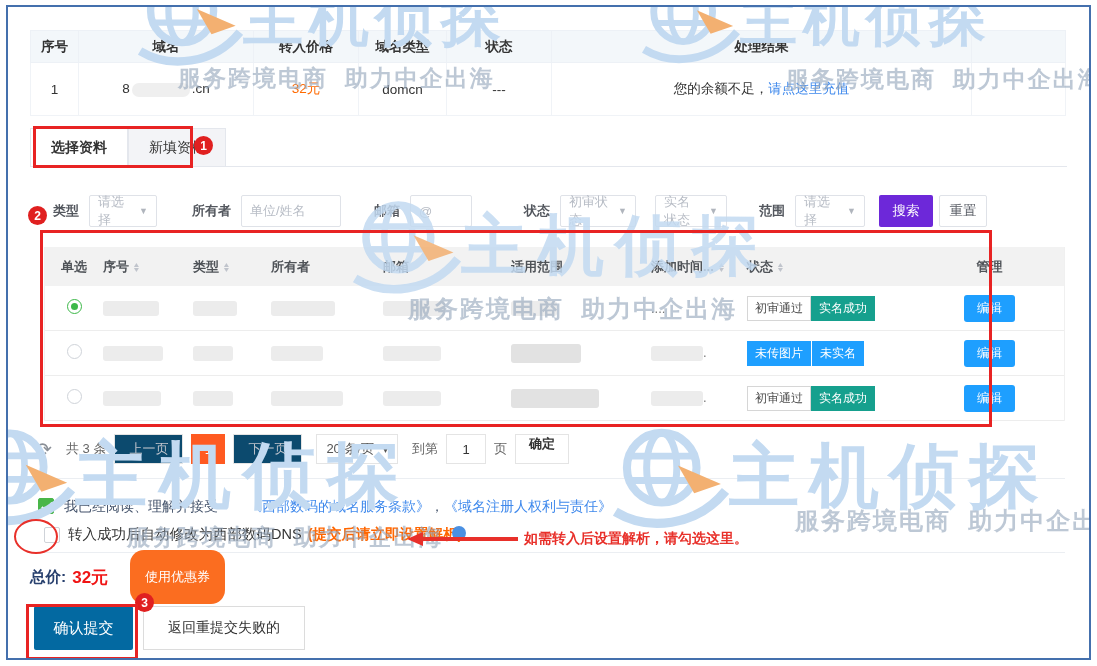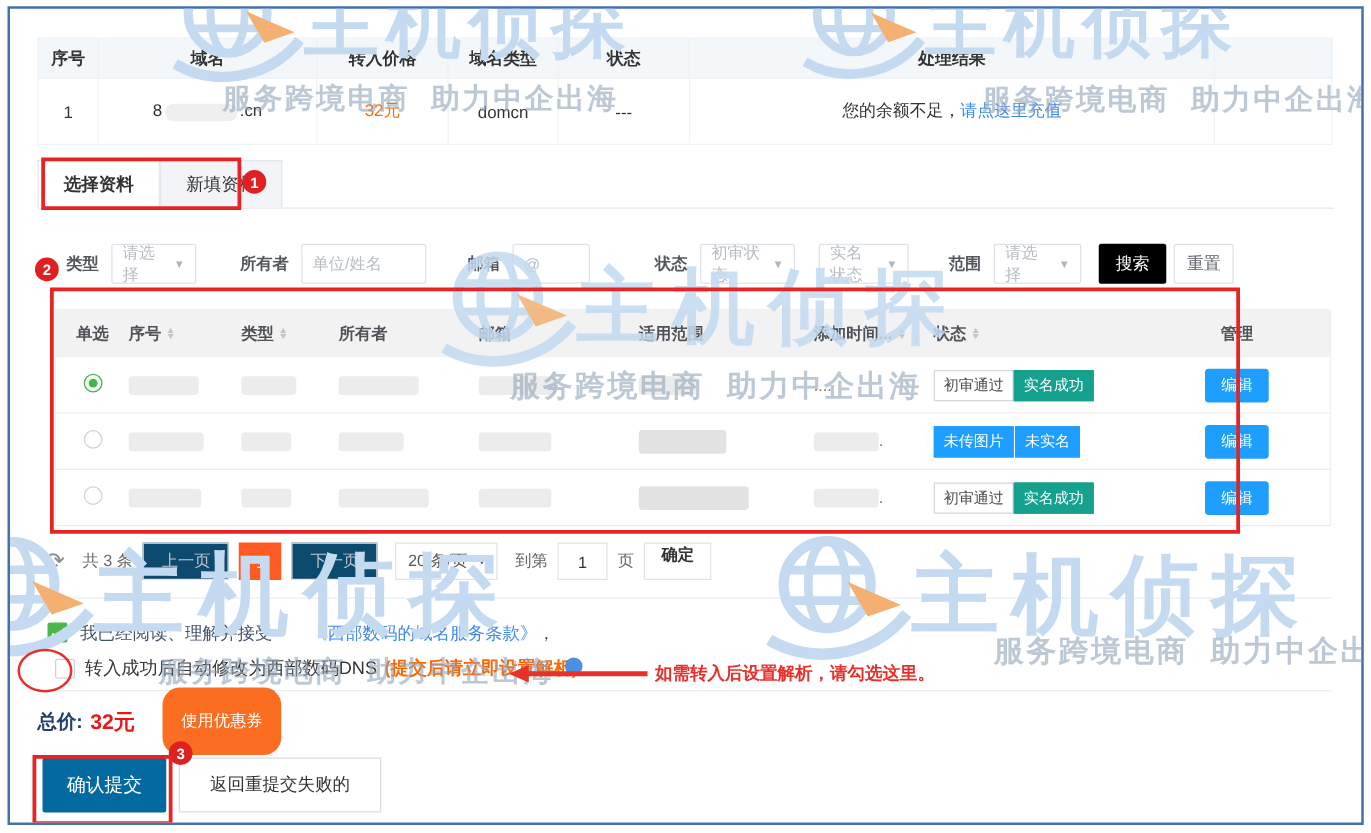--- a/index.html
+++ b/index.html
@@ -23,21 +23,21 @@
     border:1px solid #e4e7ed; border-bottom:none; background:#f3f4f7; cursor:pointer; }
   .tab.active { background:#fff; font-weight:bold; position:relative; z-index:2; }
 
   
   .filters { display:flex; align-items:center; margin-top:28px; height:32px; font-size:13px; color:#53575e; }
   .flabel { font-weight:bold; margin-right:10px; white-space:nowrap; }
   .fake-select,.fake-input { height:32px; border:1px solid #dfe2e8; border-radius:2px;
     display:flex; align-items:center; padding:0 8px; color:#b7bcc5; font-size:13px; background:#fff; }
   .fake-select .caret { margin-left:auto; font-size:9px; color:#b0b5bd; padding-left:8px; }
   .btn { border:none; border-radius:2px; height:32px; font-size:13.5px; cursor:pointer; }
-  .btn-blue { background:#000000; color:#fff;font-family:Liberation Serif, serif; }
+  .btn-blue { background:#6d28d9; color:#fff;font-family:Liberation Serif, serif; }
   .btn-plain { background:#fff; border:1px solid #dfe2e8; color:#5a5e66; }
 
   
   .mtable { margin:20px 0 0 14px; width:1021px; font-size:13px; color:#555;
     border-left:1px solid #f0f0f0; border-right:1px solid #f0f0f0; }
   .mt-head { display:flex; align-items:center; height:39px; background:#f2f2f2;
     font-weight:bold; color:#4f5358; }
   .mt-row { display:flex; align-items:center; height:45px; border-bottom:1px solid #ededed; background:#fff; }
   .c-sel{width:58px;text-align:center;} .c-idx{width:90px;} .c-typ{width:78px;}
   .c-own{width:112px;} .c-mail{width:128px;} .c-scope{width:140px;}
@@ -271,20 +271,21 @@
     <span class="pg-ok">确定</span>
   </div>
 
   <hr class="divider" style="margin-top:13px">
 
   <div class="agree1">
     <span class="cbox checked"></span>
     <span style="margin-left:10px">我已经阅读、理解并接受</span>
     <a class="link" style="margin-left:30px">《西部数码的域名服务条款》</a>
     <span>，</span>
+    <a class="link">《域名注册人权利与责任》</a>
   </div>
   <div class="agree2">
     <span class="cbox" style="margin-left:14px"></span>
     <span style="margin-left:8px">转入成功后自动修改为西部数码DNS</span>
     <span class="hl-orange" style="margin-left:6px">(提交后请立即设置解析)</span>
   </div>
 
   <hr class="divider" style="margin-top:8px">
 
   <div class="total-row">

